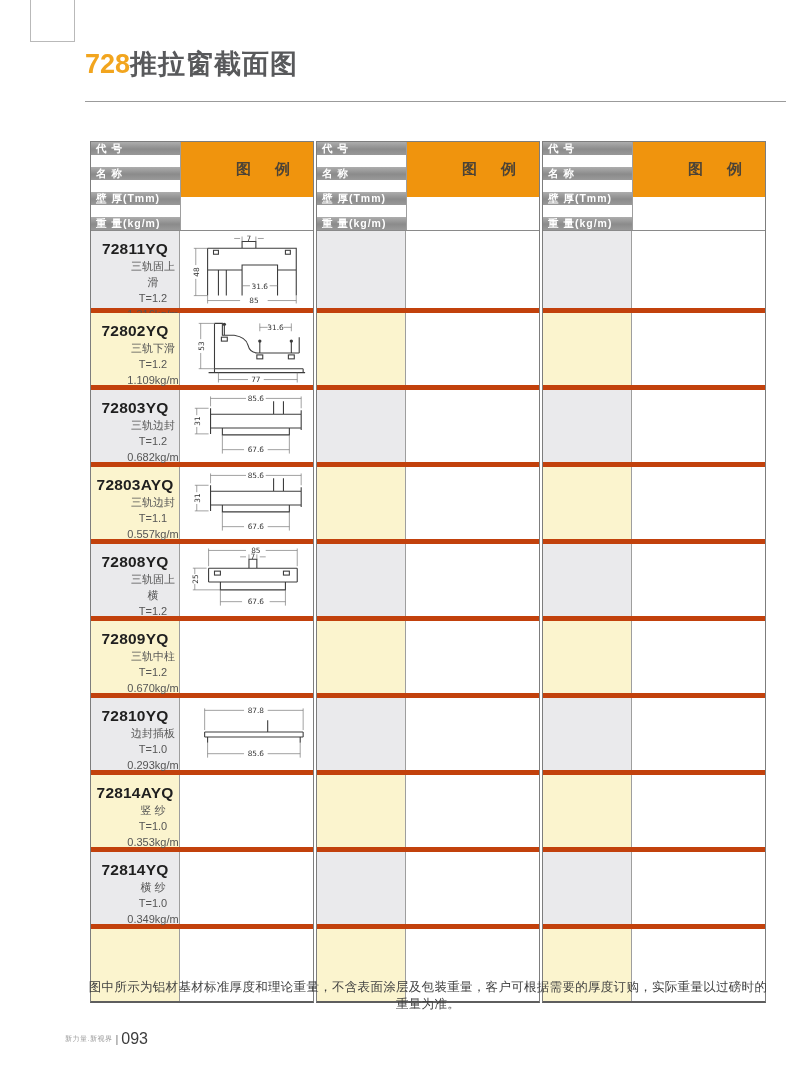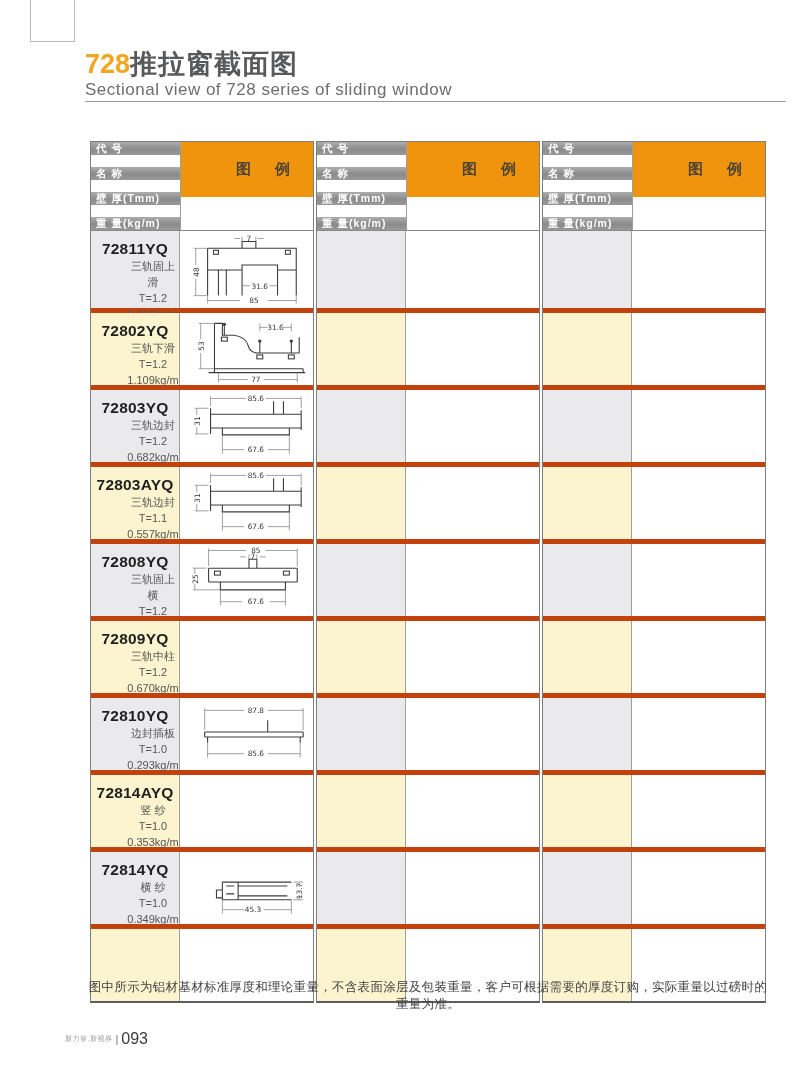--- a/index.html
+++ b/index.html
@@ -47,21 +47,20 @@
   .pgnum{font-size:16px;font-weight:normal;color:#3c3c3c;}
 </style>
 </head>
 <body>
 
 <div class="page">
 
   <div class="corner-box"></div>
 
   <div class="title"><span class="accent">728</span><span>推拉窗截面图</span></div>
-  <div class="subtitle">Sectional view of 728 series of sliding window</div>
   <div class="rule"></div>
 
   <div class="tbl">
 
     <div class="grp">
       <div class="ghead">
         <div class="hbars">
           <div class="hbar">代 号</div>
           <div class="hbar">名 称</div>
           <div class="hbar">壁 厚(Tmm)</div>
@@ -207,28 +206,20 @@
         </div>
       </div>
 
       <div class="row">
         <div class="info g">
           <div class="code">72814YQ</div>
           <div class="nm">横 纱</div>
           <div class="nm">T=1.0</div>
           <div class="nm">0.349kg/m</div>
         </div>
-        <div class="diag">
-          <svg class="dg" viewBox="0 0 134 76">
-            <path class="ol" d="M42,32 H58 M42,32 V50 M42,50 H58 M58,32 V50 M58,32 H112 M58,36 H108 M58,46 H108 M58,50 H112 M42,40 H36 V48 H42 M46,36 H54 M46,44 H54"></path>
-            <path class="dm" d="M114,32 H124 M114,50 H124 M120,32 V37 M120,45 V50 M42,50 V64 M112,50 V64 M42,60 H64 M84,60 H112"></path>
-            <text x="120" y="44" transform="rotate(-90 120 41)">13.7</text>
-            <text x="73" y="62.5">45.3</text>
-          </svg>
-        </div>
       </div>
 
       <div class="row">
         <div class="info y"></div>
         <div class="diag"></div>
       </div>
     </div>
 
     <div class="grp">
       <div class="ghead">

